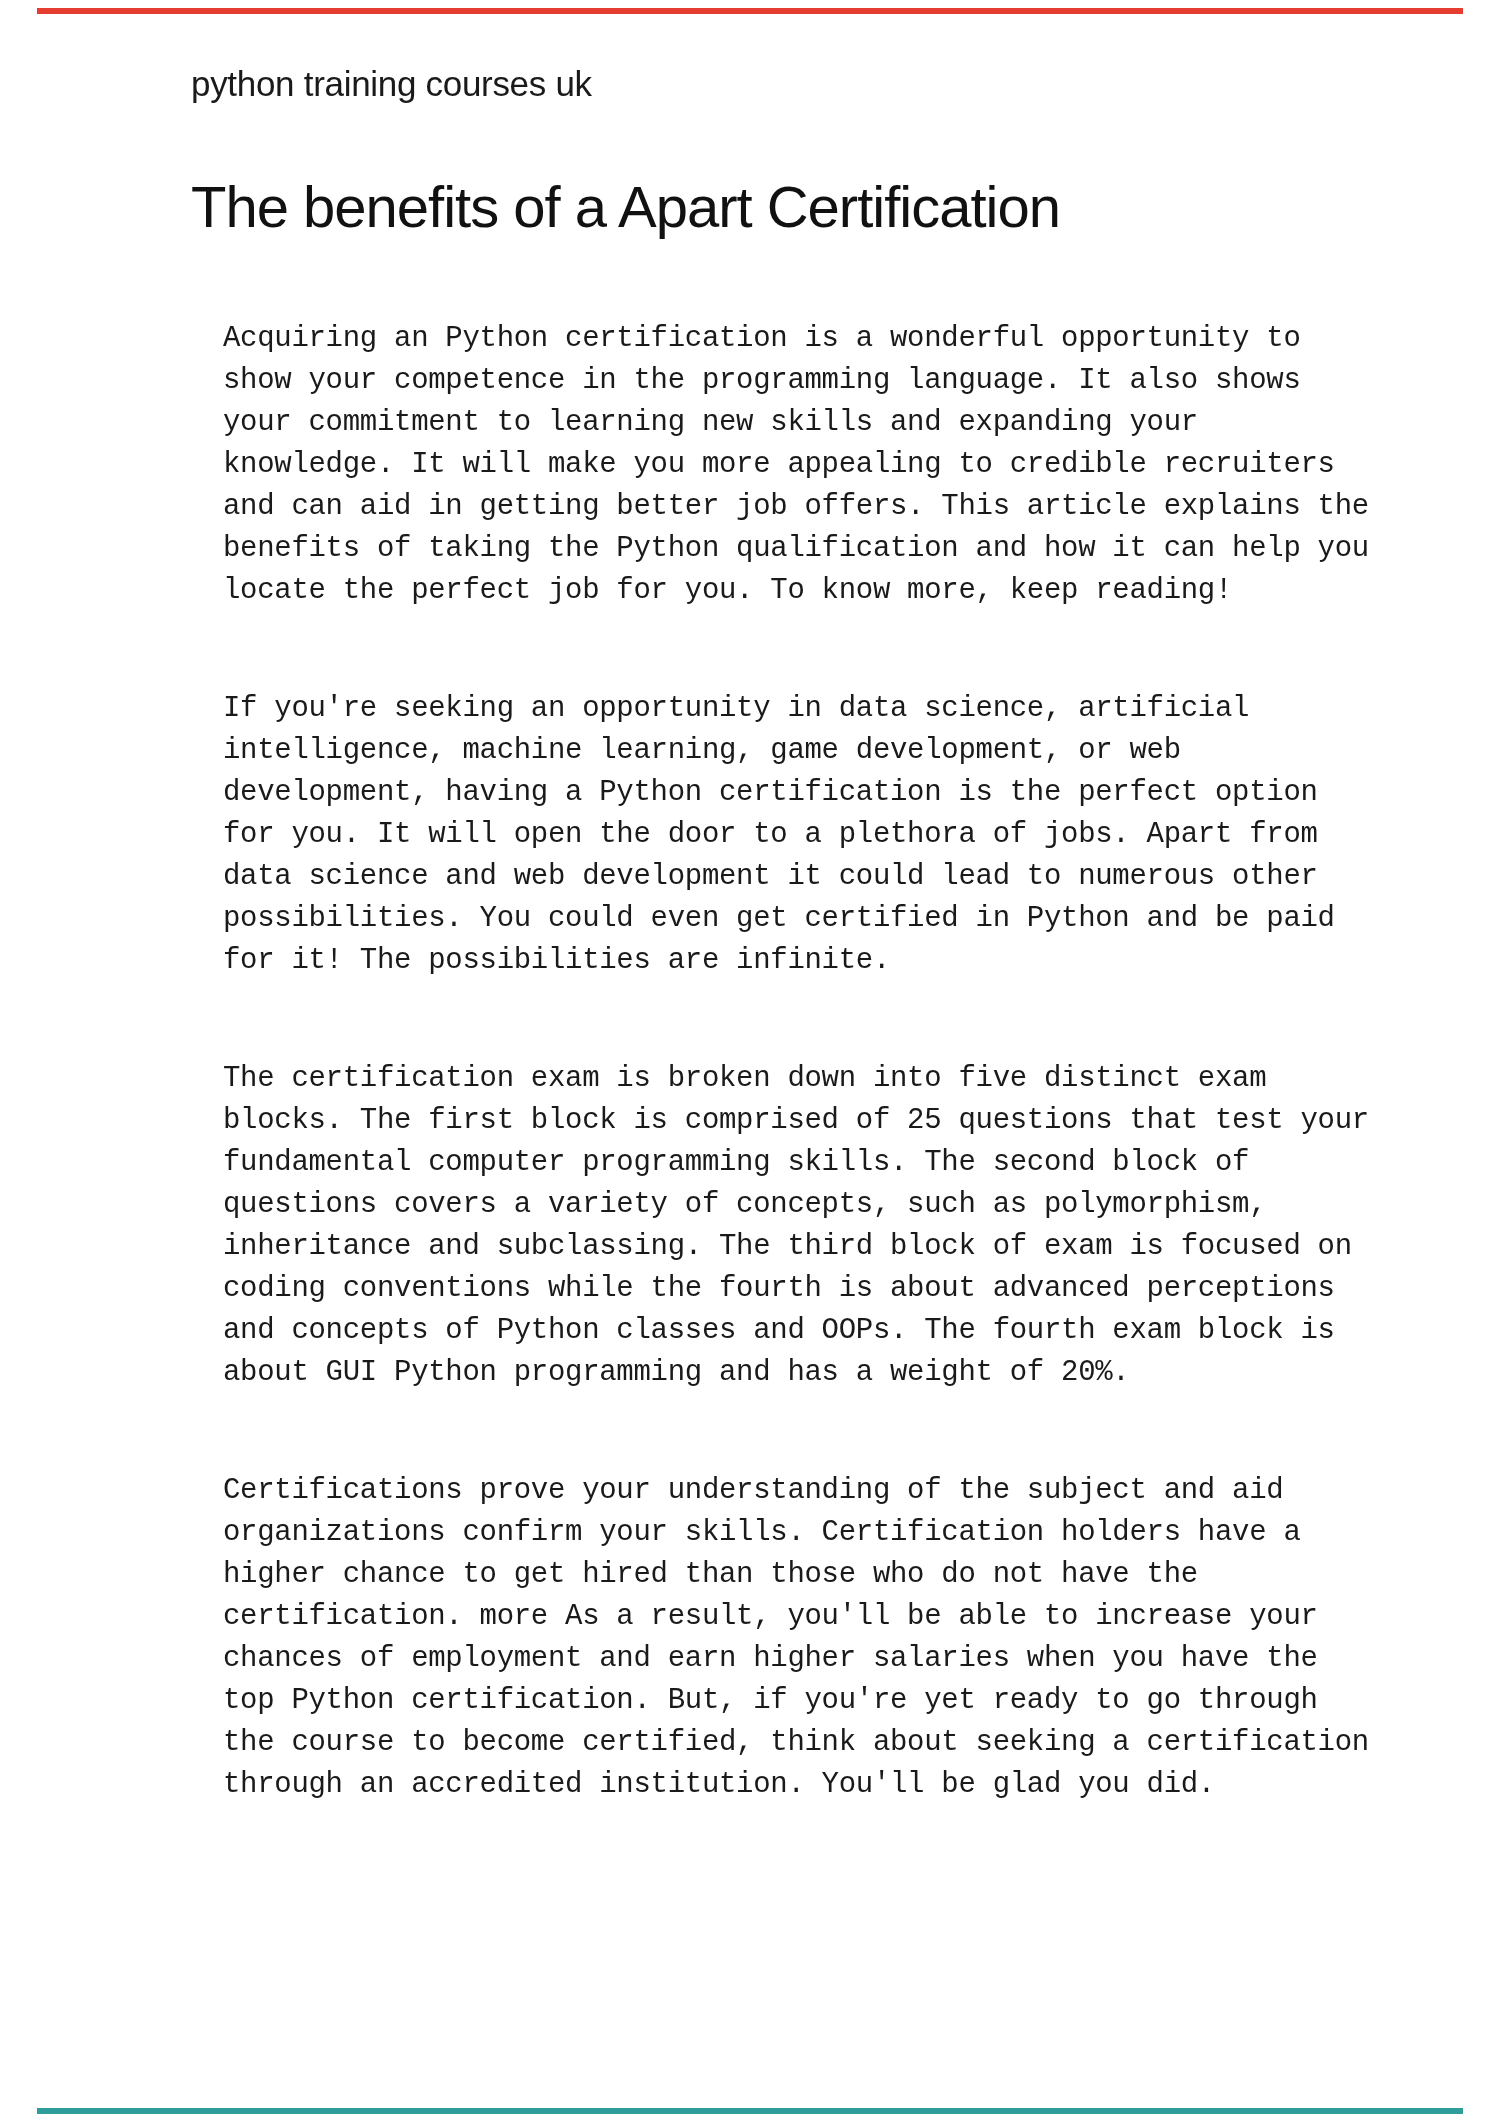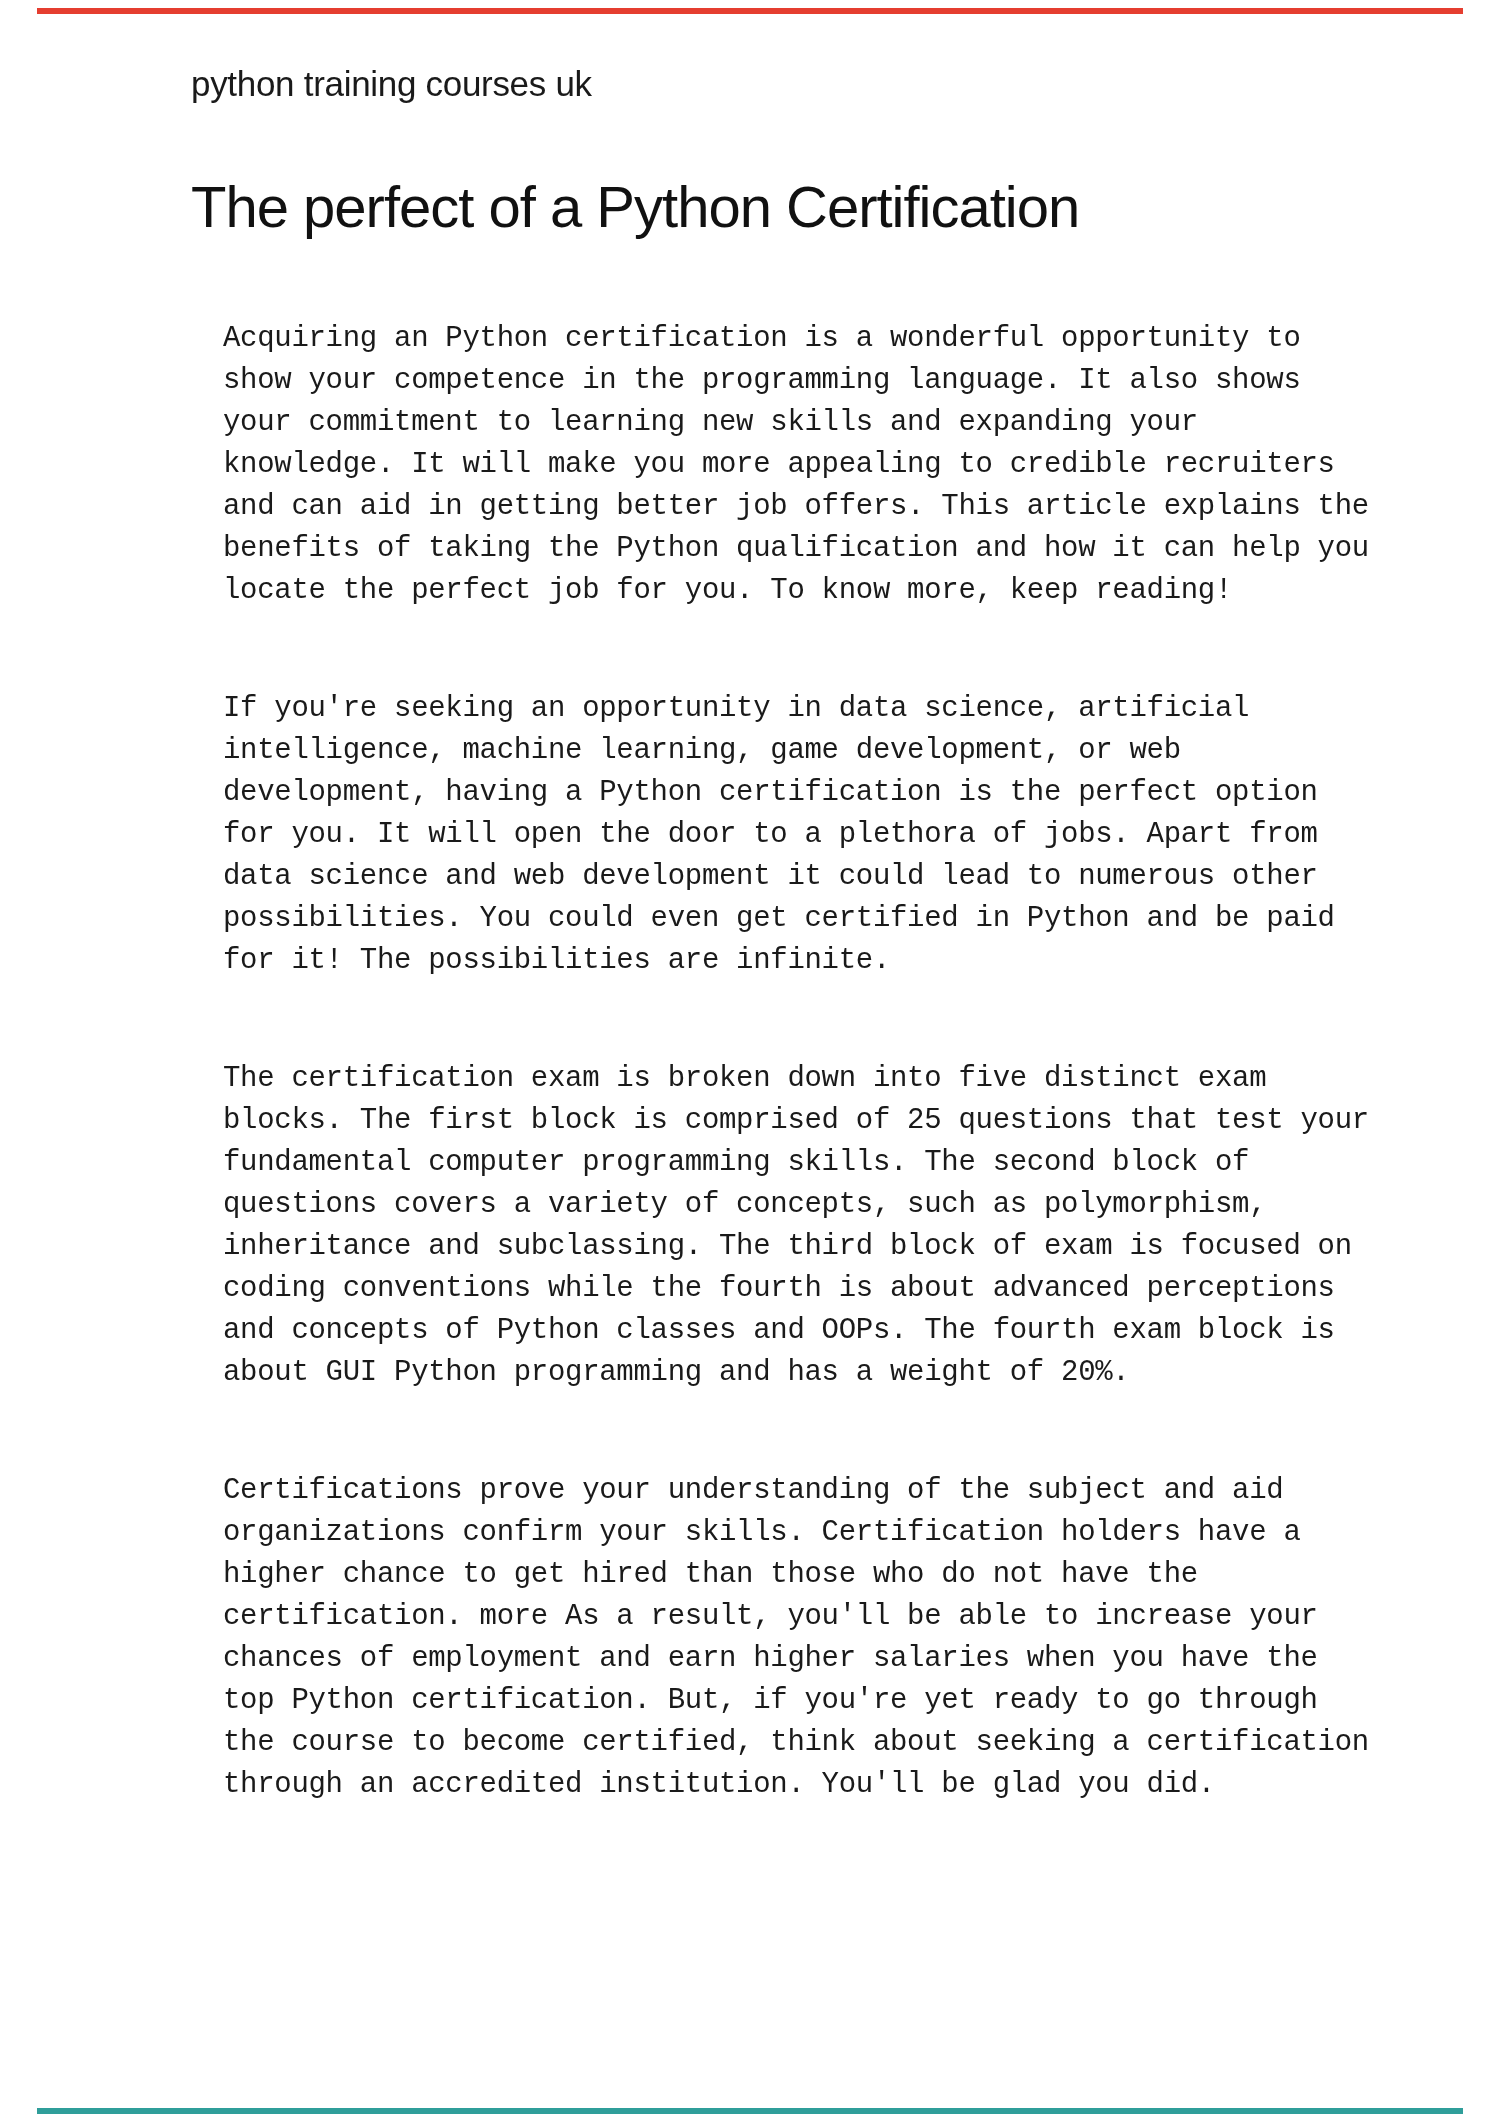--- a/index.html
+++ b/index.html
@@ -62,21 +62,21 @@
 <body>
 
 <div class="page">
 
   <div class="rule rule-top" style="background-color: rgb(229, 62, 48);"></div>
 
   <div class="content">
 
     <div class="kicker">python training courses uk</div>
 
-    <h1 class="title">The perfect of a Python Certification</h1>
+    <h1 class="title">The benefits of a Apart Certification</h1>
 
     <div class="body-copy">
       <p>Acquiring an Python certification is a wonderful opportunity to show your competence in the programming language. It also shows your commitment to learning new skills and expanding your knowledge. It will make you more appealing to credible recruiters and can aid in getting better job offers. This article explains the benefits of taking the Python qualification and how it can help you locate the perfect job for you. To know more, keep reading!</p>
       <p>If you're seeking an opportunity in data science, artificial intelligence, machine learning, game development, or web development, having a Python certification is the perfect option for you. It will open the door to a plethora of jobs. Apart from data science and web development it could lead to numerous other possibilities. You could even get certified in Python and be paid for it! The possibilities are infinite.</p>
       <p>The certification exam is broken down into five distinct exam blocks. The first block is comprised of 25 questions that test your fundamental computer programming skills. The second block of questions covers a variety of concepts, such as polymorphism, inheritance and subclassing. The third block of exam is focused on coding conventions while the fourth is about advanced perceptions and concepts of Python classes and OOPs. The fourth exam block is about GUI Python programming and has a weight of 20%.</p>
       <p>Certifications prove your understanding of the subject and aid organizations confirm your skills. Certification holders have a higher chance to get hired than those who do not have the certification. more As a result, you'll be able to increase your chances of employment and earn higher salaries when you have the top Python certification. But, if you're yet ready to go through the course to become certified, think about seeking a certification through an accredited institution. You'll be glad you did.</p>
     </div>
 
   </div>
 

